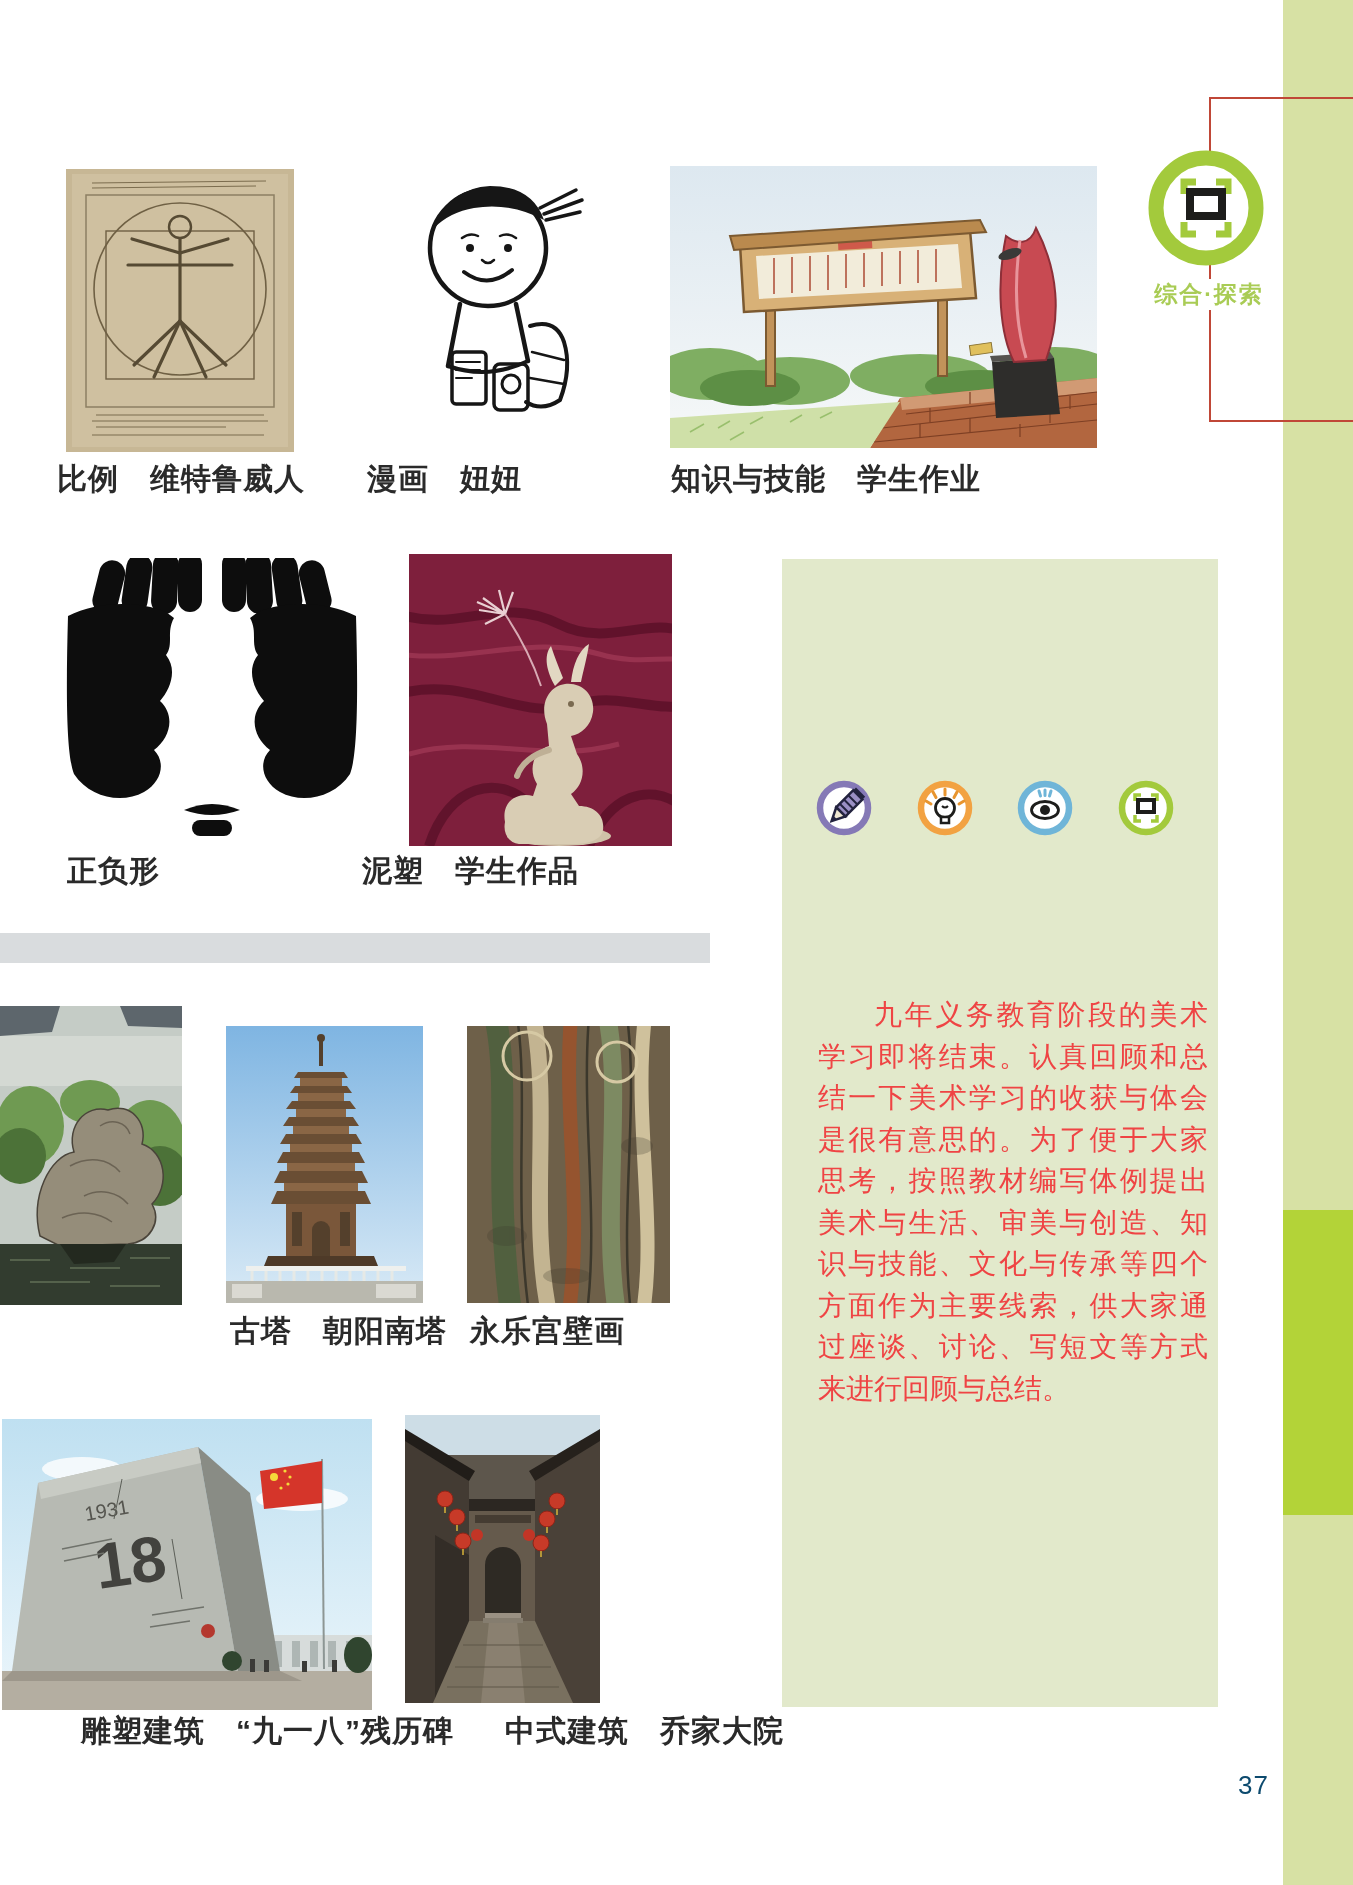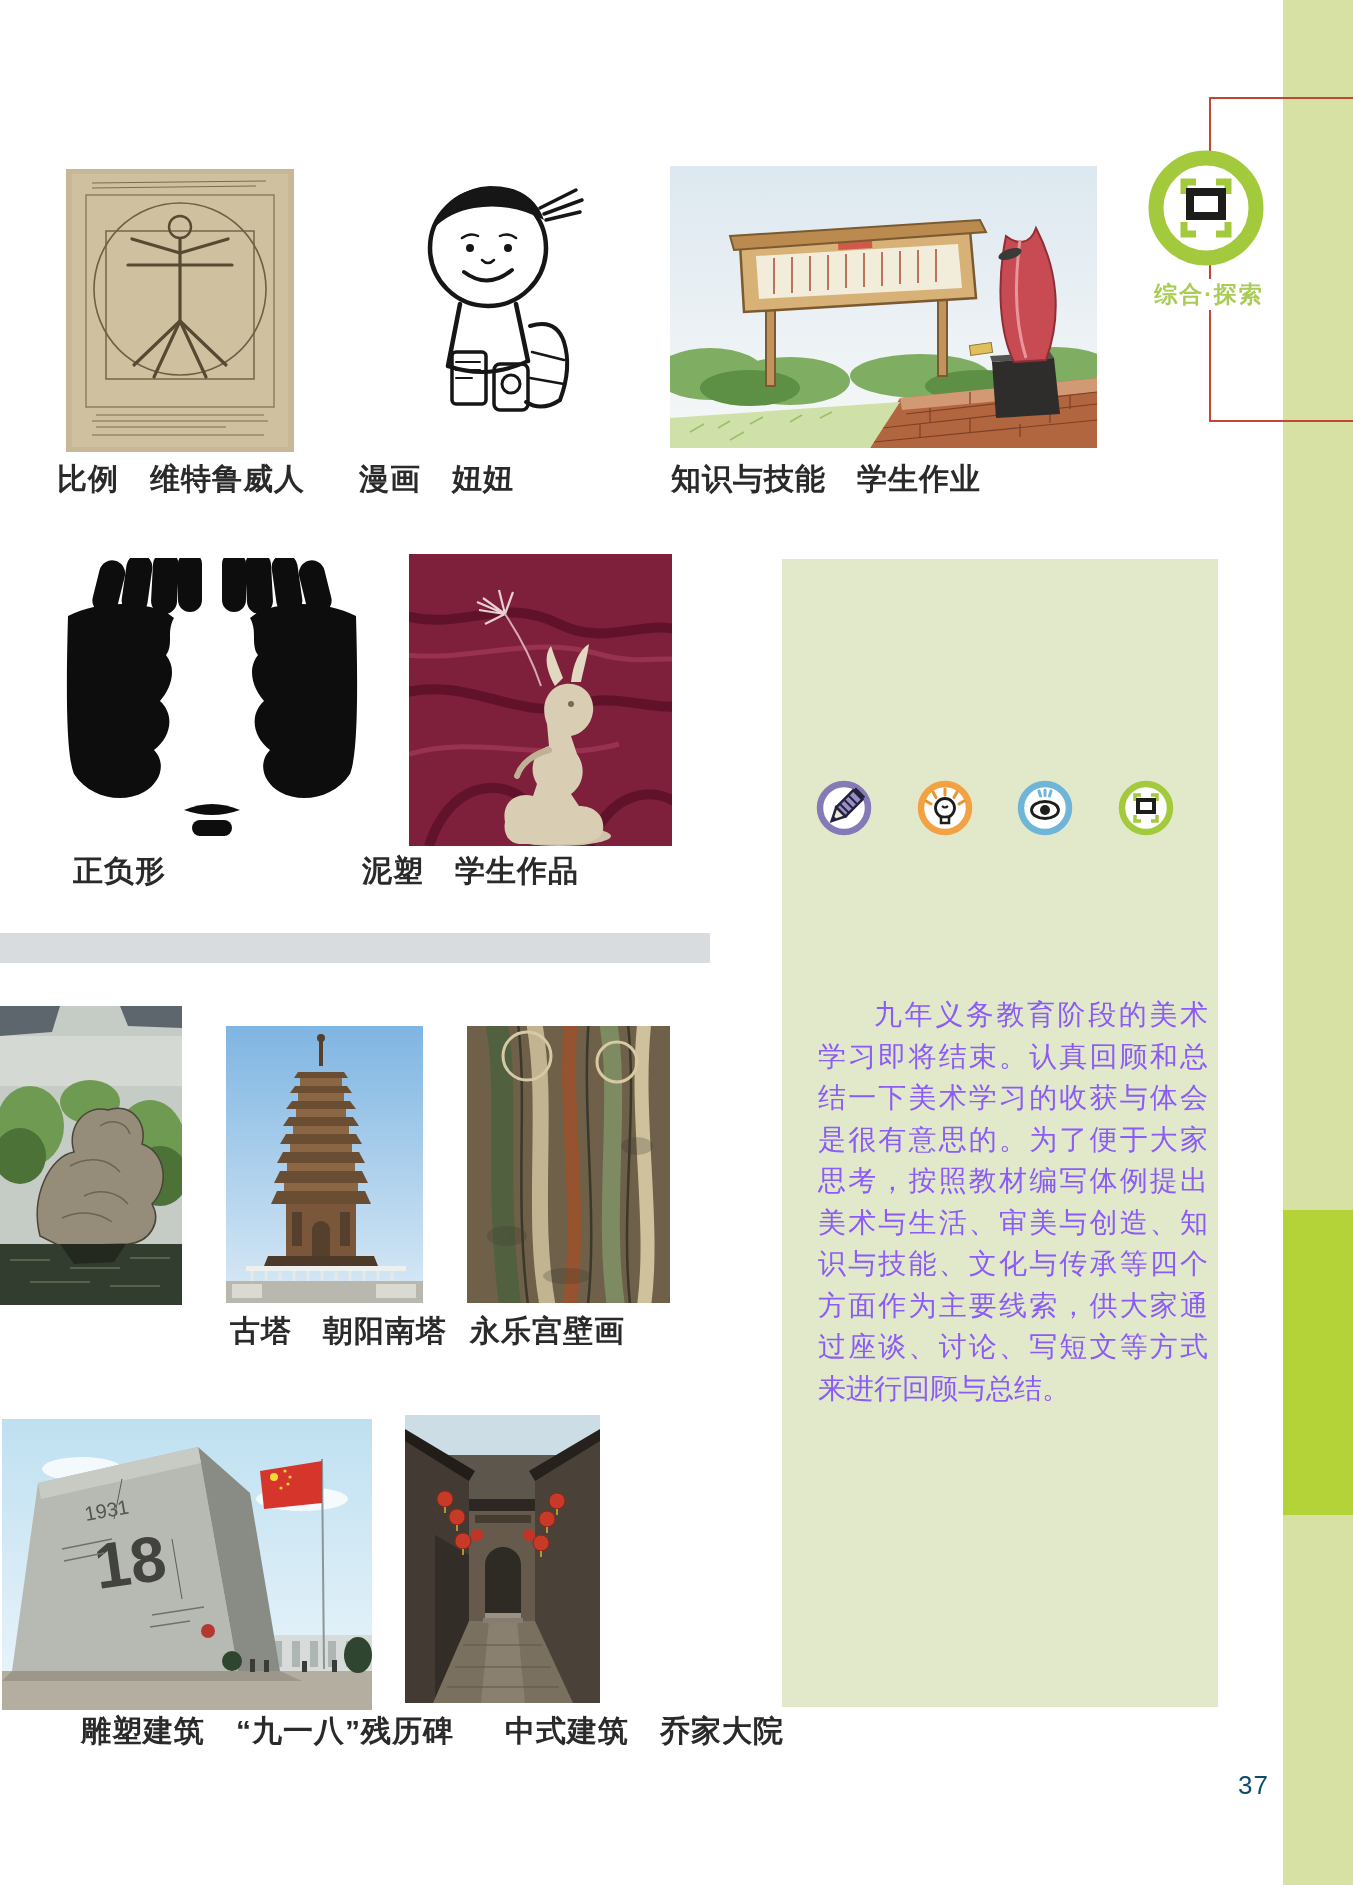--- a/index.html
+++ b/index.html
@@ -24,33 +24,33 @@
   #fig-posneg{left:66px;top:558px;width:292px;height:284px;}
   #fig-clay{left:409px;top:554px;width:263px;height:292px;}
   #fig-garden{left:0;top:1006px;width:182px;height:299px;}
   #fig-pagoda{left:226px;top:1026px;width:197px;height:277px;}
   #fig-mural{left:467px;top:1026px;width:203px;height:277px;}
   #fig-monument{left:2px;top:1419px;width:370px;height:291px;}
   #fig-qiao{left:405px;top:1415px;width:195px;height:288px;}
   
   .caption{color:#2a2a2a;font-size:30px;font-weight:bold;letter-spacing:1px;white-space:nowrap;}
   #cap-vitruvian{left:57px;top:459px;}
-  #cap-cartoon{left:359px;top:459px;}
+  #cap-cartoon{left:367px;top:459px;}
   #cap-campus{left:671px;top:459px;}
-  #cap-posneg{left:73px;top:851px;}
+  #cap-posneg{left:67px;top:851px;}
   #cap-clay{left:362px;top:851px;}
   #cap-pagoda{left:230px;top:1311px;}
   #cap-mural{left:470px;top:1311px;}
   #cap-monument{left:81px;top:1711px;text-align:center;}
   #cap-qiao{left:505px;top:1711px;}
   
   #panel{left:782px;top:559px;width:436px;height:1148px;background:#e2e9cb;}
   #icon-row{left:815px;top:779px;width:360px;height:58px;display:flex;justify-content:space-between;}
   #icon-row svg{width:58px;height:58px;}
-  #panel-text{left:818px;top:994px;width:390px;color:#8b5cf6;
+  #panel-text{left:818px;top:994px;width:390px;color:#ef4444;
     font-family:"Liberation Serif",serif;font-size:28px;line-height:41.5px;text-align:justify;}
   #panel-text p{margin:0;text-indent:2em;}
   
   #divider{left:0;top:933px;width:710px;height:30px;background:#d9dcde;}
   
   #page-number{left:1238px;top:1770px;font-size:26px;color:#0c4a6e;letter-spacing:1px;}
 </style>
 </head>
 <body>
 

